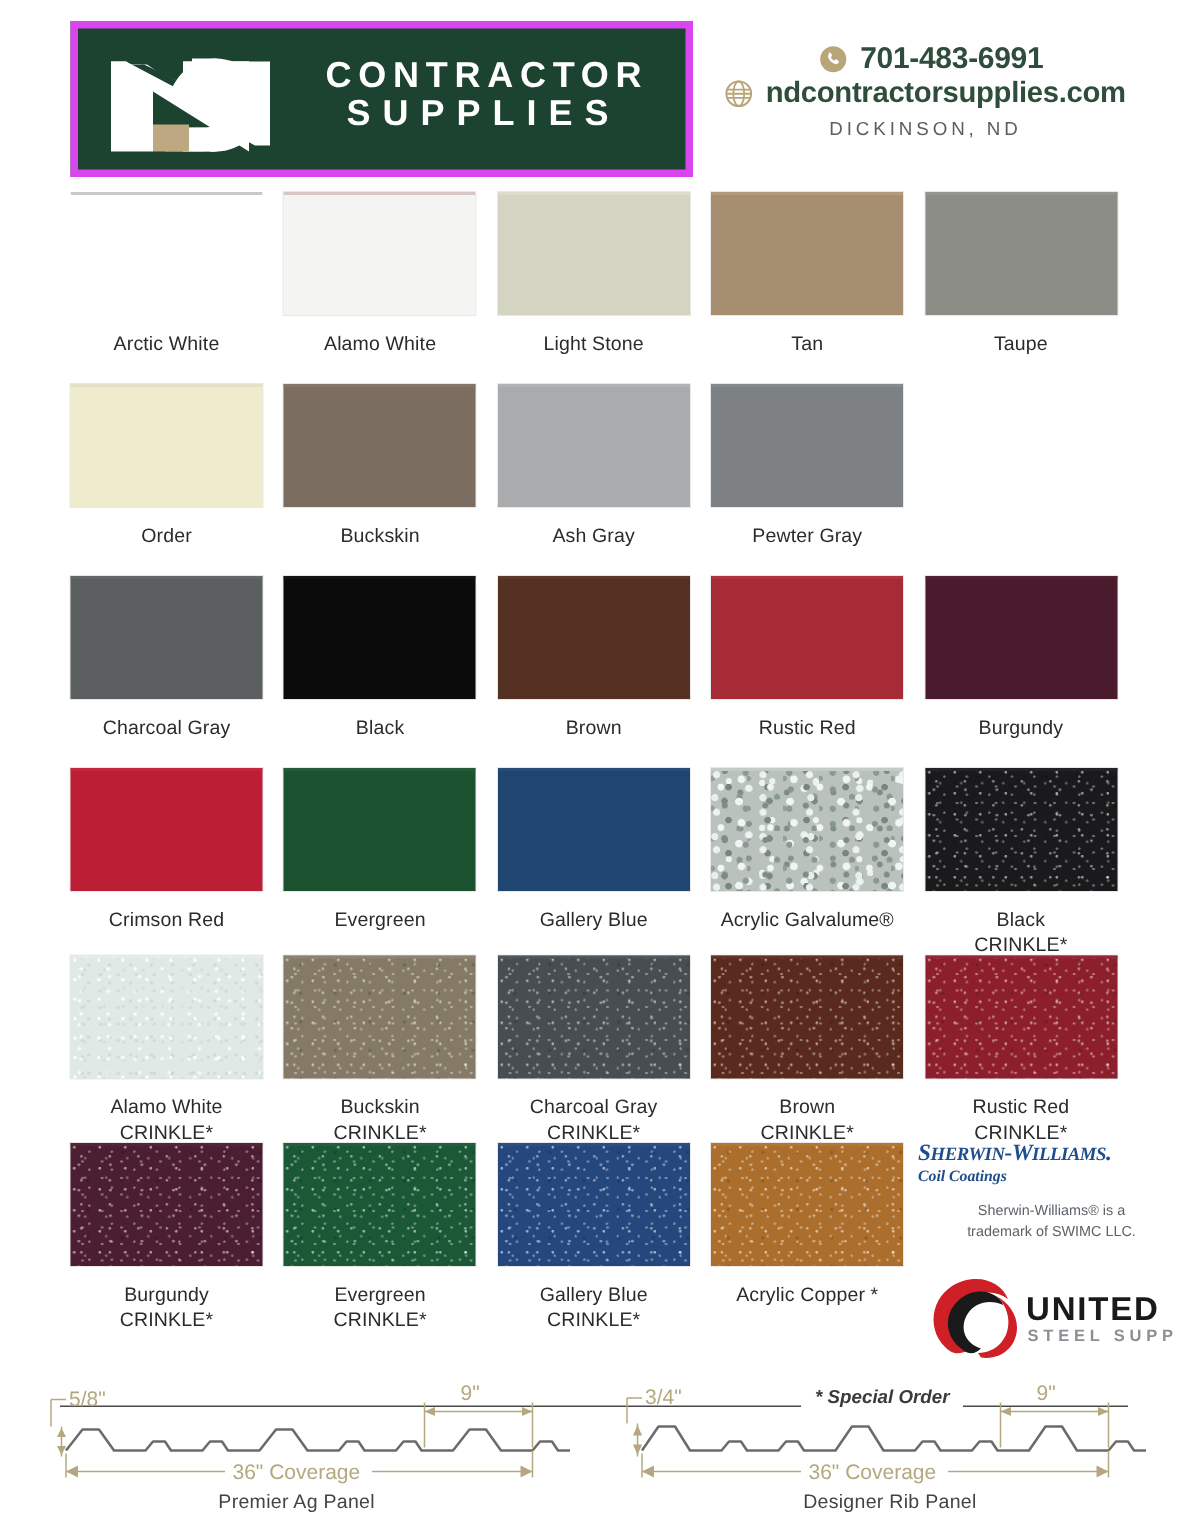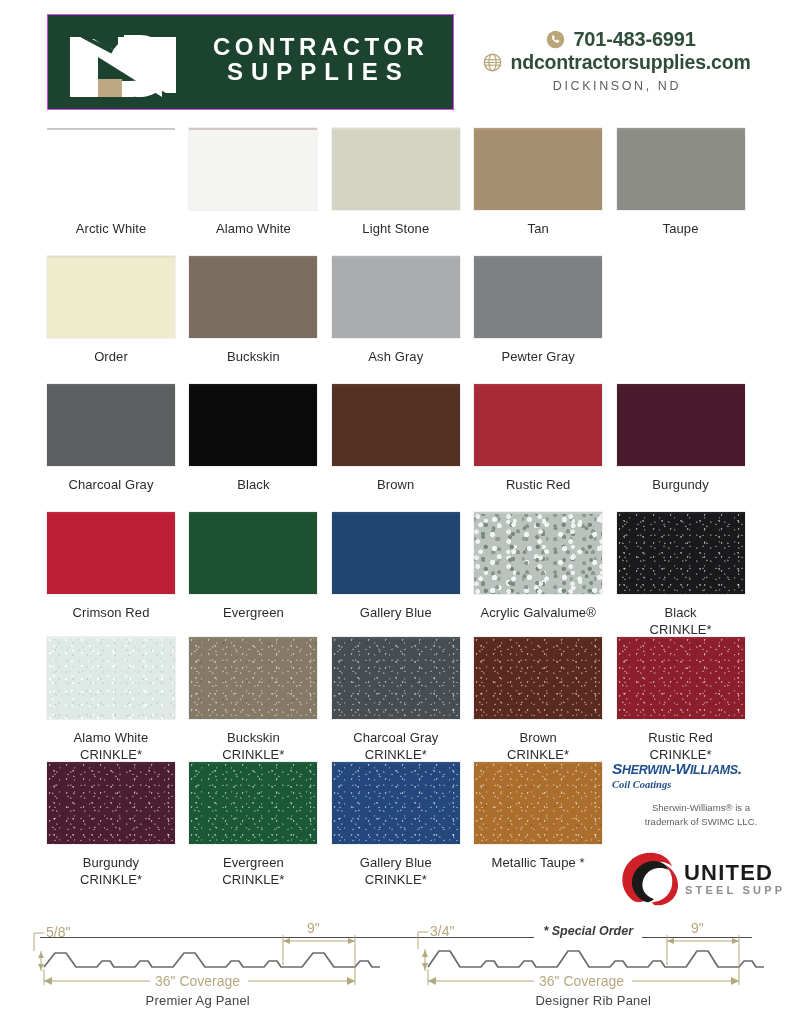--- a/index.html
+++ b/index.html
@@ -21,21 +21,21 @@
     position: absolute;
     left: 0; top: 0;
     width: 791px;
     height: 122px;
   }
   .logo-box {
     position: absolute;
     left: 47px; top: 14px;
     width: 405px; height: 94px;
     background: #1c4330;
-    border: 1px solid #d946ef;
+    border: 5px solid #d946ef;
     overflow: hidden;
   }
   .logo-mark {
     position: absolute;
     left: 18px; top: 8px;
     width: 140px; height: 78px;
   }
   .logo-wordmark {
     position: absolute;
     left: 165px; top: 20px;
@@ -167,21 +167,21 @@
     background-size: 16px 13px, 12px 11px, 18px 15px, 14px 12px, 20px 16px, 13px 12px;
   }
 
   
   .brands {
     position: absolute;
     left: 612px; top: 760px;
     width: 170px;
   }
   .sw-logo {
-    font-family: Liberation Sans, sans-serif;
+    font-family: Liberation Serif, serif;
     color: #1f4e8c;
     font-weight: bold;
     font-style: italic;
     font-size: 15.5px;
     letter-spacing: -0.3px;
     white-space: nowrap;
   }
   .sw-logo .sc { font-size: 12.5px; }
   .sw-sub {
     font-family: "Liberation Serif", serif;
@@ -519,21 +519,21 @@
             <div class="topline" style="background: rgb(43, 78, 133);"></div>
           </div>
           <div class="chip-label">Gallery Blue<span class="sub">CRINKLE*</span></div>
         </div>
       </div>
       <div class="cell">
         <div class="chip-wrap">
           <div class="chip tex-crinkle" style="background-color: rgb(172, 110, 44);">
             <div class="topline" style="background: rgb(180, 118, 52);"></div>
           </div>
-          <div class="chip-label">Metallic Taupe *</div>
+          <div class="chip-label">Acrylic Copper *</div>
         </div>
       </div>
     </div>
   </div>
 
 <div class="brands">
   <div class="sw-logo">
     <span>S</span><span class="sc">HERWIN</span><span>-</span><span>W</span><span class="sc">ILLIAMS</span><span>.</span>
   </div>
   <div class="sw-sub">Coil Coatings</div>

